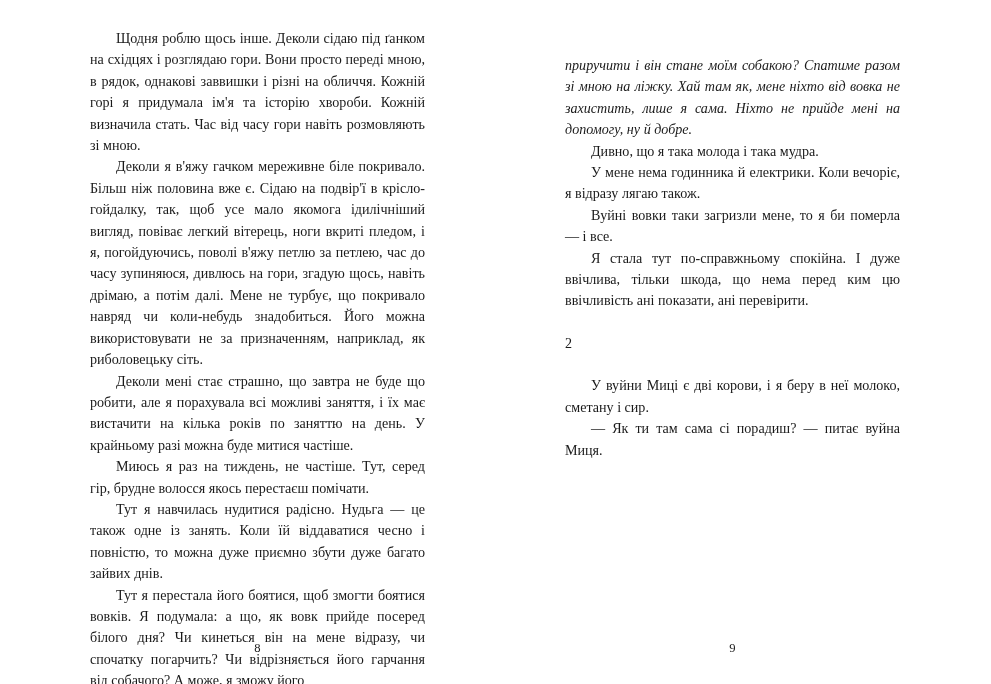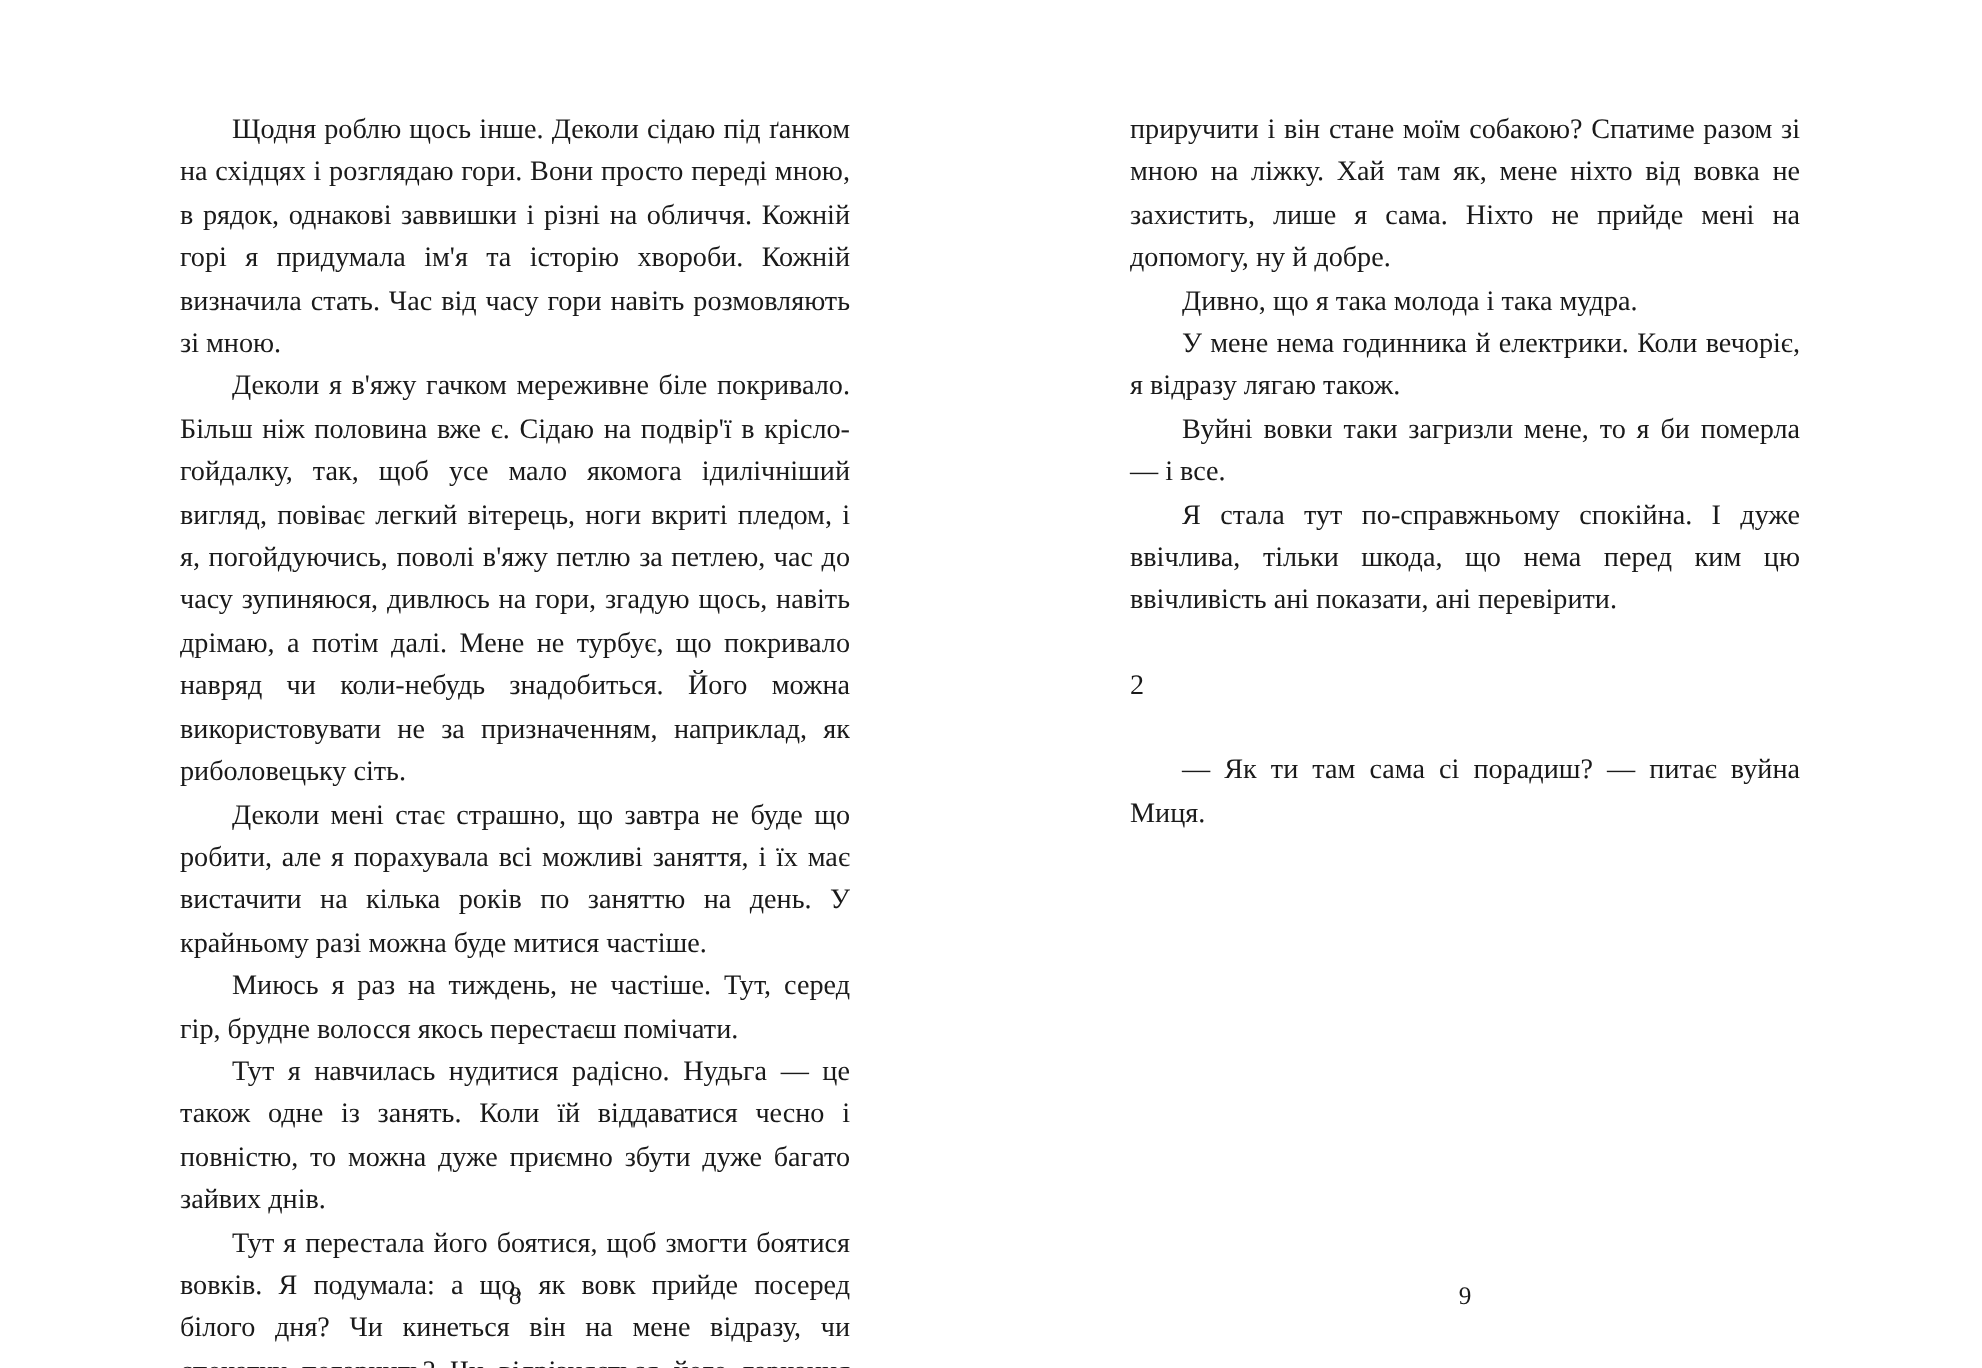--- a/index.html
+++ b/index.html
@@ -21,38 +21,39 @@
     display: flex;
     box-sizing: border-box;
   }
   .page {
     position: relative;
     width: 495px;
     height: 684px;
     box-sizing: border-box;
   }
   .page-left {
-    padding: 55px 70px 0 90px;
+    padding: 28px 70px 0 90px;
   }
   .page-right {
     padding: 55px 90px 0 70px;
   }
   .text-col {
     font-size: 14.1px;
     line-height: 21.4px;
     text-align: justify;
     text-justify: inter-word;
     hyphens: manual;
   }
   .para {
     margin: 0;
     text-indent: 26px;
   }
   .para.noindent {
     text-indent: 0;
+    font-style: italic;
   }
   .section-number {
     margin: 0;
     text-indent: 0;
     font-size: 14.1px;
     line-height: 21.4px;
   }
   .gap-before {
     margin-top: 21px;
   }
@@ -96,19 +97,20 @@
   </div>
 
   <div class="page page-right">
     <div class="text-col">
       <p class="para noindent">приручити і він стане моїм собакою? Спатиме разом зі мною на ліжку. Хай там як, мене ніхто від вовка не захистить, лише я сама. Ніхто не прийде мені на допомогу, ну й добре.</p>
       <p class="para">Дивно, що я така молода і така мудра.</p>
       <p class="para">У мене нема годинника й електрики. Коли вечоріє, я відразу лягаю також.</p>
       <p class="para">Вуйні вовки таки загризли мене, то я би померла — і все.</p>
       <p class="para">Я стала тут по-справжньому спокійна. І дуже ввічлива, тільки шкода, що нема перед ким цю ввічливість ані показати, ані перевірити.</p>
       <p class="section-number gap-before gap-after">2</p>
+      <p class="para">У вуйни Миці є дві корови, і я беру в неї молоко, сметану і сир.</p>
       <p class="para">— Як ти там сама сі порадиш? — питає вуйна Миця.</p>
 
     </div>
     <div class="folio folio-right">9</div>
   </div>
 
 </div>
 
 </body></html>

